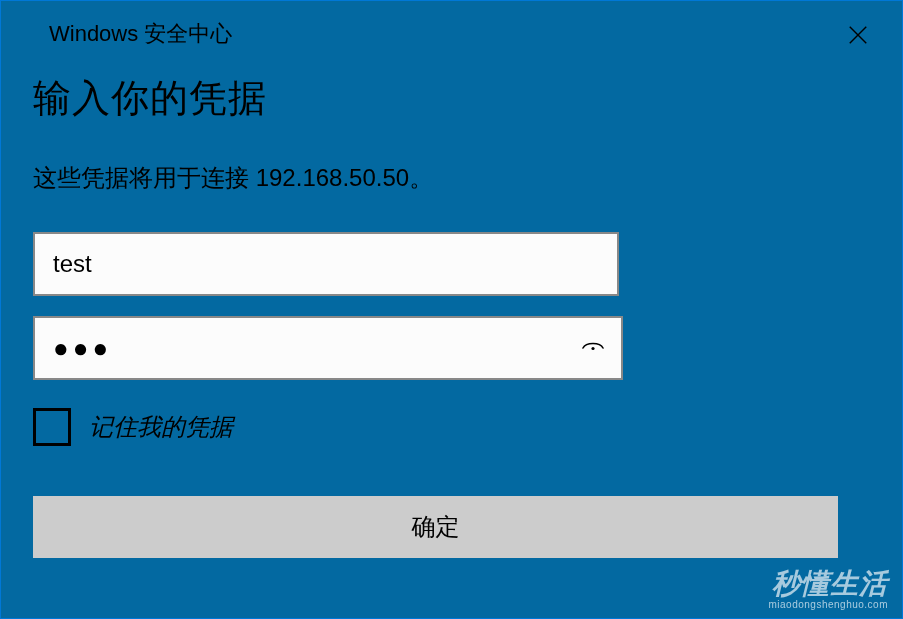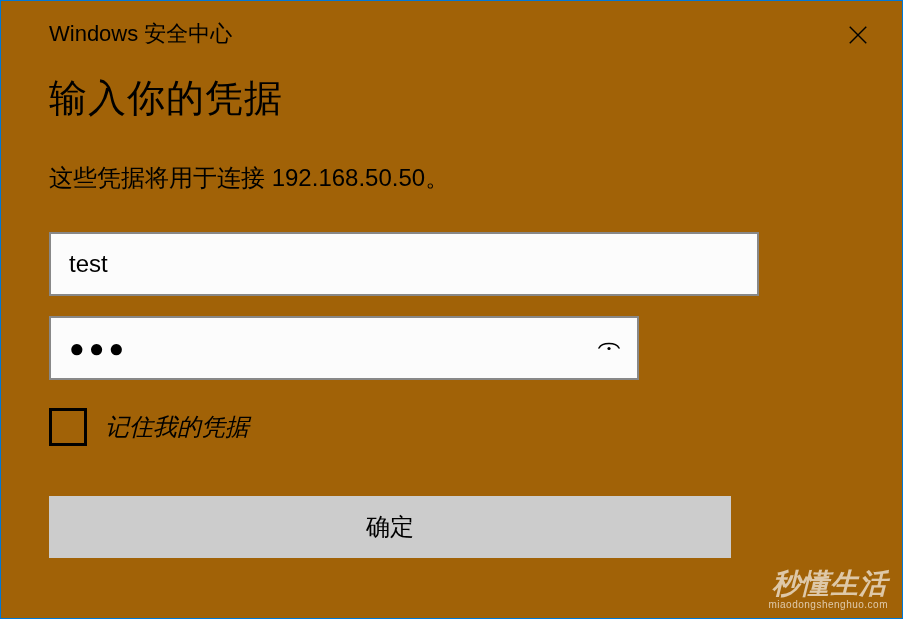--- a/index.html
+++ b/index.html
@@ -10,21 +10,21 @@
     body {
       font-family: "Microsoft YaHei", "Segoe UI", sans-serif;
       background: #fff;
       width: 903px;
       height: 619px;
       overflow: hidden;
     }
     .dialog {
       width: 903px;
       height: 619px;
-      background: #a16207;
+      background: #0369a1;
       border: 1px solid #0078d7;
       position: relative;
       padding: 0;
     }
     .titlebar {
       display: flex;
       justify-content: space-between;
       align-items: flex-start;
       padding: 18px 28px 0 48px;
     }
@@ -41,39 +41,39 @@
       justify-content: center;
       cursor: pointer;
       margin-top: -4px;
       margin-right: -4px;
     }
     .close-btn svg {
       width: 22px;
       height: 22px;
     }
     .content {
-      padding: 0 48px;
+      padding: 0 32px;
     }
     .heading {
       font-size: 38px;
       color: #000;
       font-weight: 400;
       margin-top: 18px;
       margin-bottom: 38px;
       letter-spacing: 1px;
     }
     .description {
       font-size: 24px;
       color: #000;
       font-weight: 400;
       margin-bottom: 38px;
       margin-top: 33px;
     }
     .input-field {
-      width: 710px;
+      width: 586px;
       height: 64px;
       background: #fcfcfc;
       border: 2px solid #888;
       font-size: 24px;
       padding: 0 18px;
       color: #000;
       outline: none;
       display: block;
       margin-bottom: 20px;
       font-family: "Segoe UI", sans-serif;
@@ -127,21 +127,21 @@
     }
     .checkbox-label {
       font-size: 24px;
       color: #000;
       cursor: pointer;
       font-style: italic;
     }
     .button-row {
       display: flex;
       gap: 4px;
-      width: 682px;
+      width: 805px;
     }
     .btn {
       flex: 1;
       height: 62px;
       background: #cccccc;
       border: none;
       font-size: 24px;
       color: #000;
       cursor: pointer;
       font-family: "Microsoft YaHei", "Segoe UI", sans-serif;

